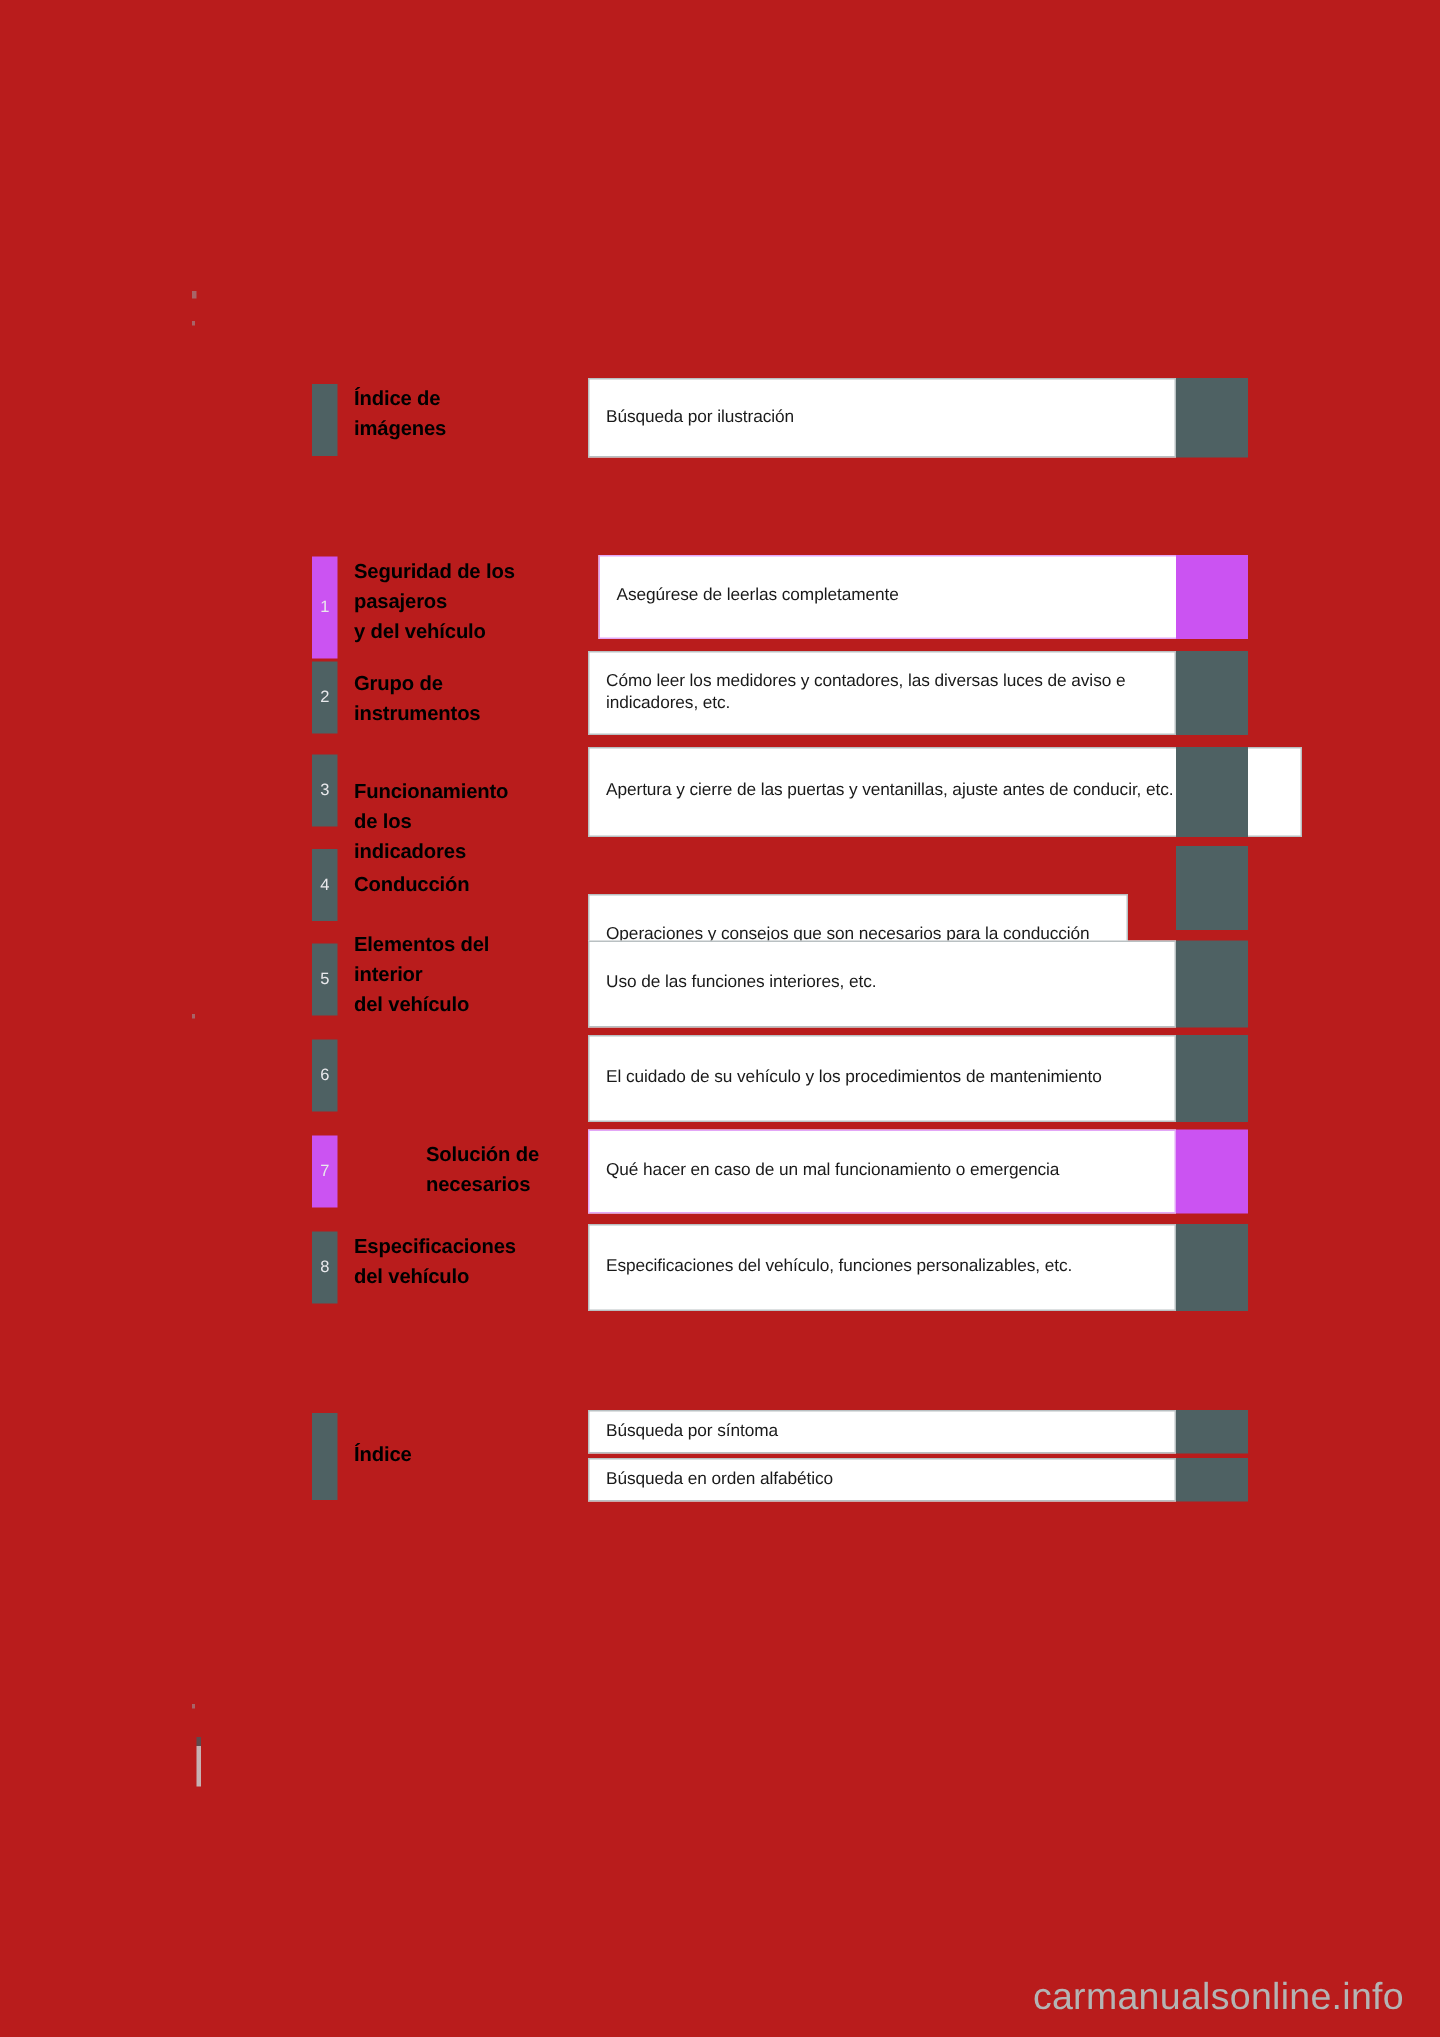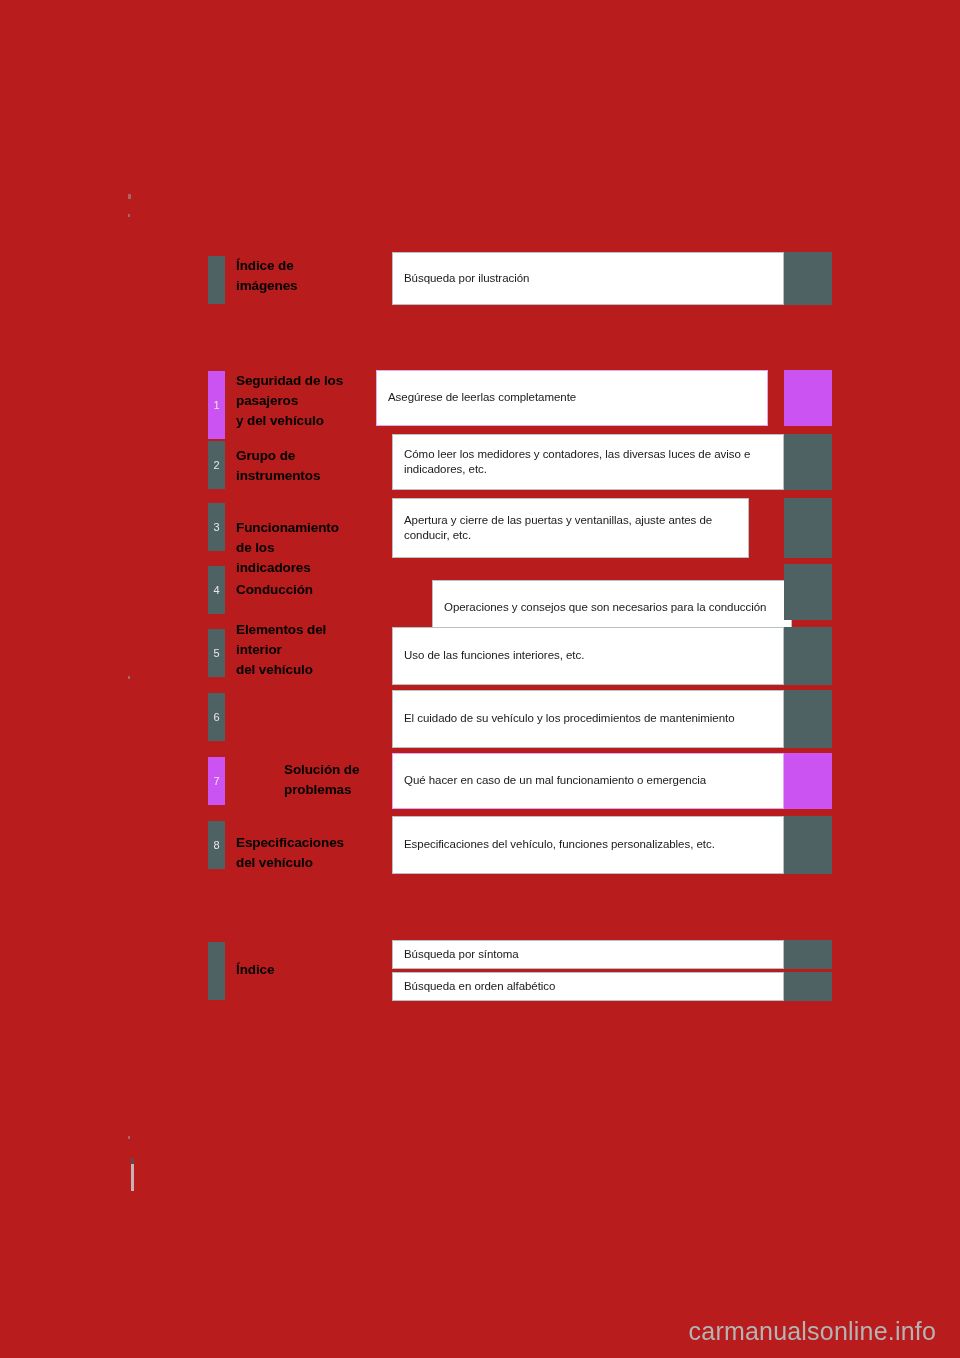--- a/index.html
+++ b/index.html
@@ -118,51 +118,51 @@
   </div>
 
   <div class="edge-block teal" style="left:784px; top:252px; width:48px; height:53px;"></div>
 
   <div class="tab-marker magenta" style="left:208px; top:371px; height:68px;">1</div>
   <div class="section-title" style="left:236px; top:371px; width:150px;">
     <div>Seguridad de los</div>
     <div>pasajeros</div>
     <div>y del vehículo</div>
   </div>
-  <div class="desc-box magenta-border" style="left:376px; top:370px; width:392px; height:56px;align-items:center;">
+  <div class="desc-box magenta-border" style="left:399px; top:370px; width:392px; height:56px;align-items:center;">
     <span class="desc-text">Asegúrese de leerlas completamente</span>
   </div>
   <div class="edge-block magenta" style="left:784px; top:370px; width:48px; height:56px;"></div>
 
   <div class="tab-marker teal" style="left:208px; top:441px; height:48px;">2</div>
   <div class="section-title" style="left:236px; top:446px; width:150px;">
     <div>Grupo de</div>
     <div>instrumentos</div>
   </div>
   <div class="desc-box" style="left:392px; top:434px; width:392px; height:56px;">
     <span class="desc-text">Cómo leer los medidores y contadores, las diversas luces de aviso e indicadores, etc.</span>
   </div>
   <div class="edge-block teal" style="left:784px; top:434px; width:48px; height:56px;"></div>
 
   <div class="tab-marker teal" style="left:208px; top:503px; height:48px;">3</div>
   <div class="section-title" style="left:236px; top:518px; width:150px;">
     <div>Funcionamiento</div>
     <div>de los</div>
     <div>indicadores</div>
   </div>
-  <div class="desc-box" style="left:392px; top:498px; width:357px; height:60px;">
+  <div class="desc-box" style="left:392px; top:498px; width:476px; height:60px;">
     <span class="desc-text">Apertura y cierre de las puertas y ventanillas, ajuste antes de conducir, etc.</span>
   </div>
   <div class="edge-block teal" style="left:784px; top:498px; width:48px; height:60px;"></div>
 
   <div class="tab-marker teal" style="left:208px; top:566px; height:48px;">4</div>
   <div class="section-title" style="left:236px; top:580px; width:150px;">
     <div>Conducción</div>
   </div>
-  <div class="desc-box" style="left:392px; top:580px; width:360px; height:56px;margin-left:40px;">
+  <div class="desc-box" style="left:392px; top:596px; width:360px; height:56px;">
     <span class="desc-text">Operaciones y consejos que son necesarios para la conducción</span>
   </div>
   <div class="edge-block teal" style="left:784px; top:564px; width:48px; height:56px;"></div>
 
   <div class="tab-marker teal" style="left:208px; top:629px; height:48px;">5</div>
   <div class="section-title" style="left:236px; top:620px; width:150px;">
     <div>Elementos del</div>
     <div>interior</div>
     <div>del vehículo</div>
   </div>
@@ -173,29 +173,29 @@
 
   <div class="tab-marker teal" style="left:208px; top:693px; height:48px;">6</div>
   <div class="desc-box" style="left:392px; top:690px; width:392px; height:58px;">
     <span class="desc-text">El cuidado de su vehículo y los procedimientos de mantenimiento</span>
   </div>
   <div class="edge-block teal" style="left:784px; top:690px; width:48px; height:58px;"></div>
 
   <div class="tab-marker magenta" style="left:208px; top:757px; height:48px;">7</div>
   <div class="section-title" style="left:236px; top:760px; width:150px;margin-left:48px;">
     <div>Solución de</div>
-    <div>problemas</div>
+    <div>necesarios</div>
   </div>
   <div class="desc-box magenta-border" style="left:392px; top:753px; width:392px; height:56px;">
     <span class="desc-text">Qué hacer en caso de un mal funcionamiento o emergencia</span>
   </div>
   <div class="edge-block magenta" style="left:784px; top:753px; width:48px; height:56px;"></div>
 
   <div class="tab-marker teal" style="left:208px; top:821px; height:48px;">8</div>
-  <div class="section-title" style="left:236px; top:821px; width:150px;margin-top:12px;">
+  <div class="section-title" style="left:236px; top:821px; width:150px;">
     <div>Especificaciones</div>
     <div>del vehículo</div>
   </div>
   <div class="desc-box" style="left:392px; top:816px; width:392px; height:58px;">
     <span class="desc-text">Especificaciones del vehículo, funciones personalizables, etc.</span>
   </div>
   <div class="edge-block teal" style="left:784px; top:816px; width:48px; height:58px;"></div>
 
   <div class="tab-marker teal" style="left:208px; top:942px; height:58px;"></div>
   <div class="section-title" style="left:236px; top:960px; width:150px;">

